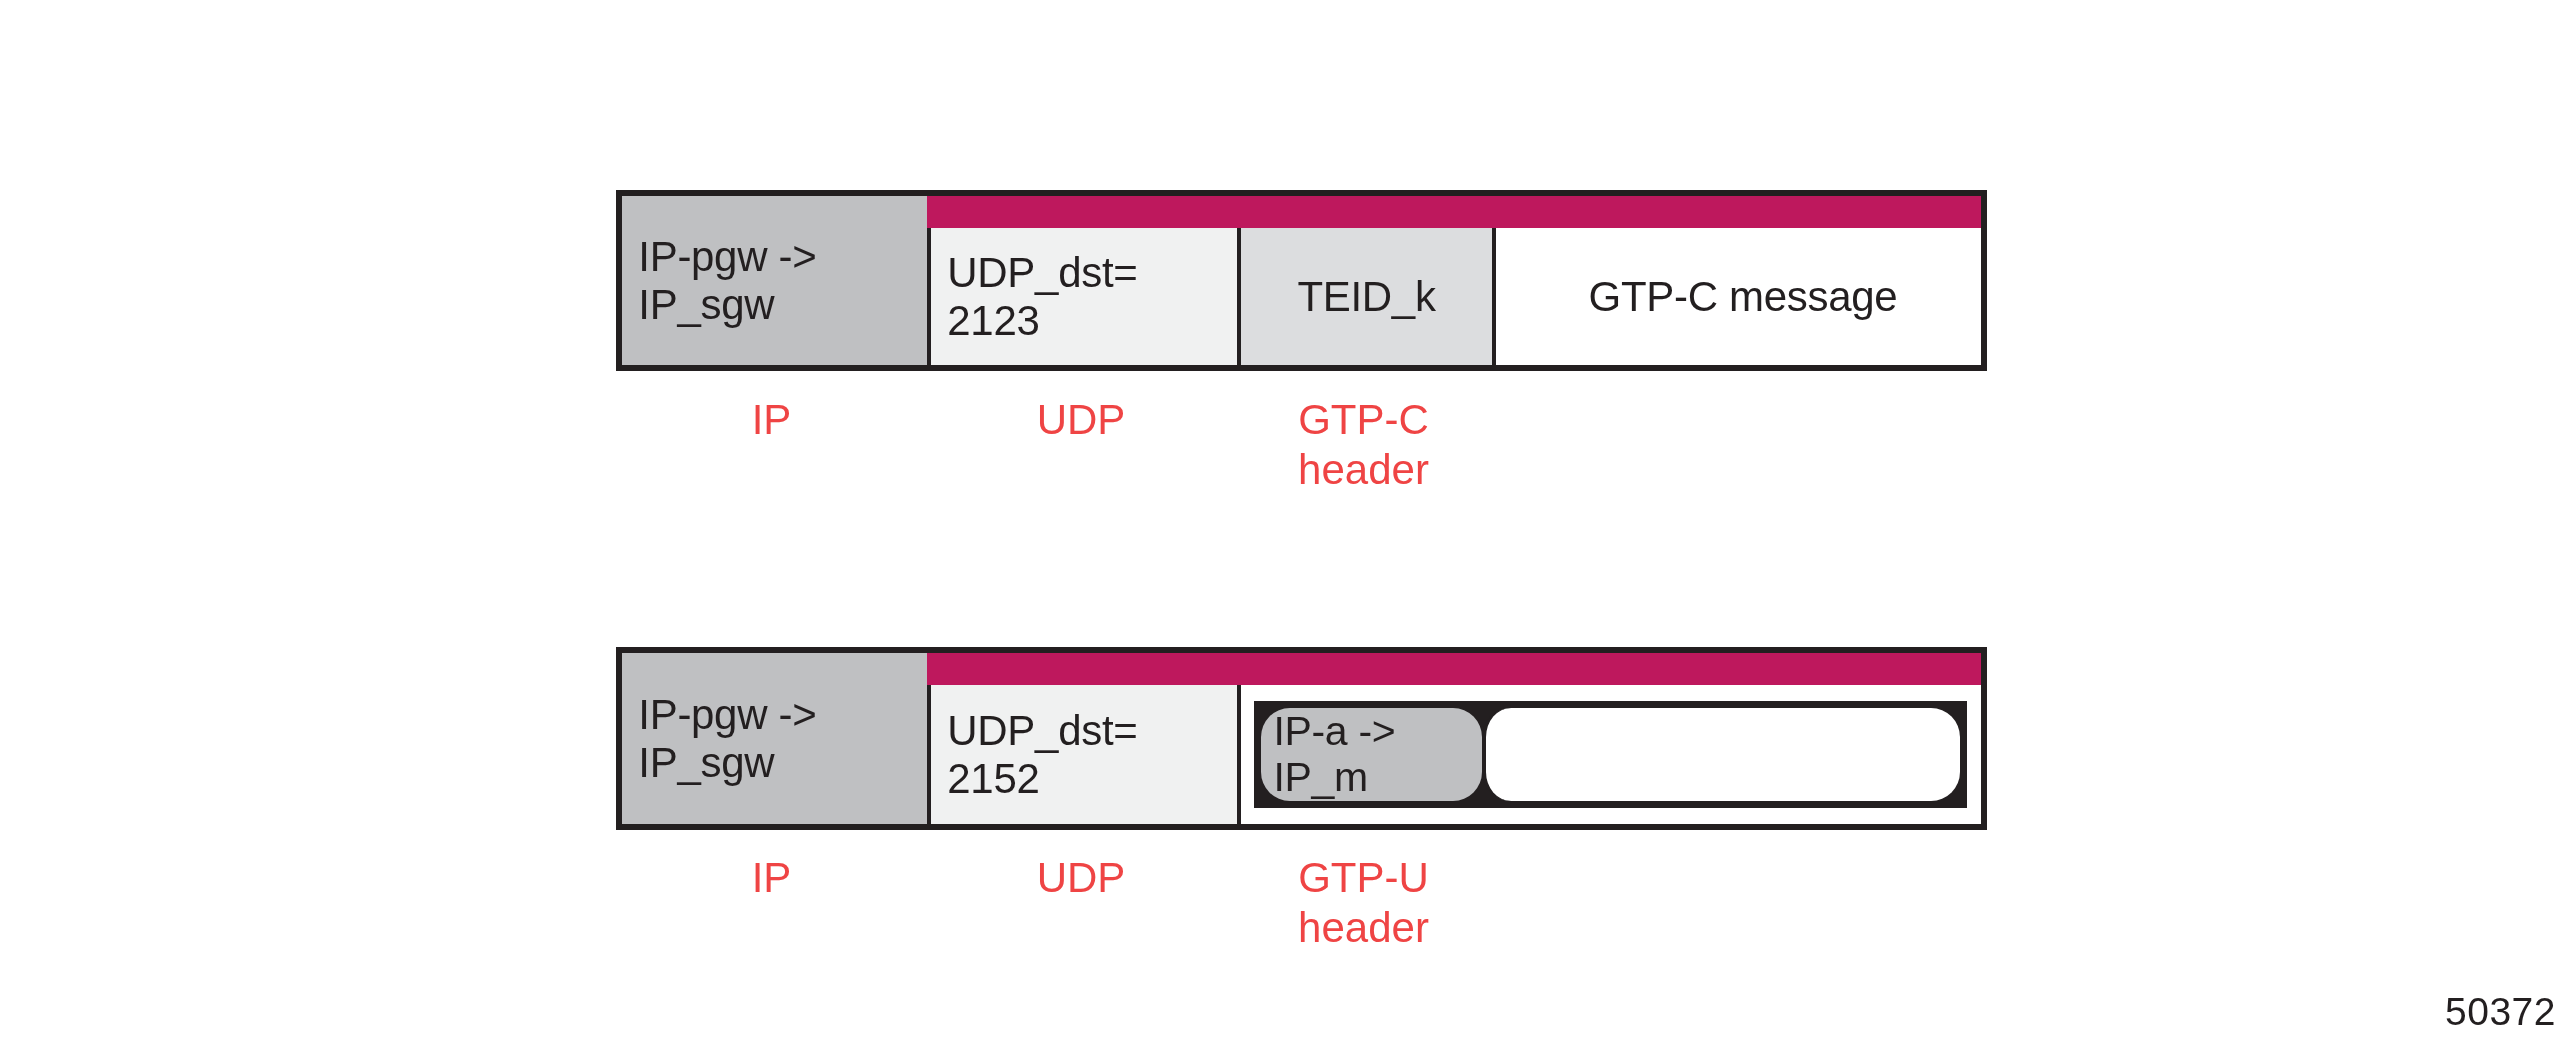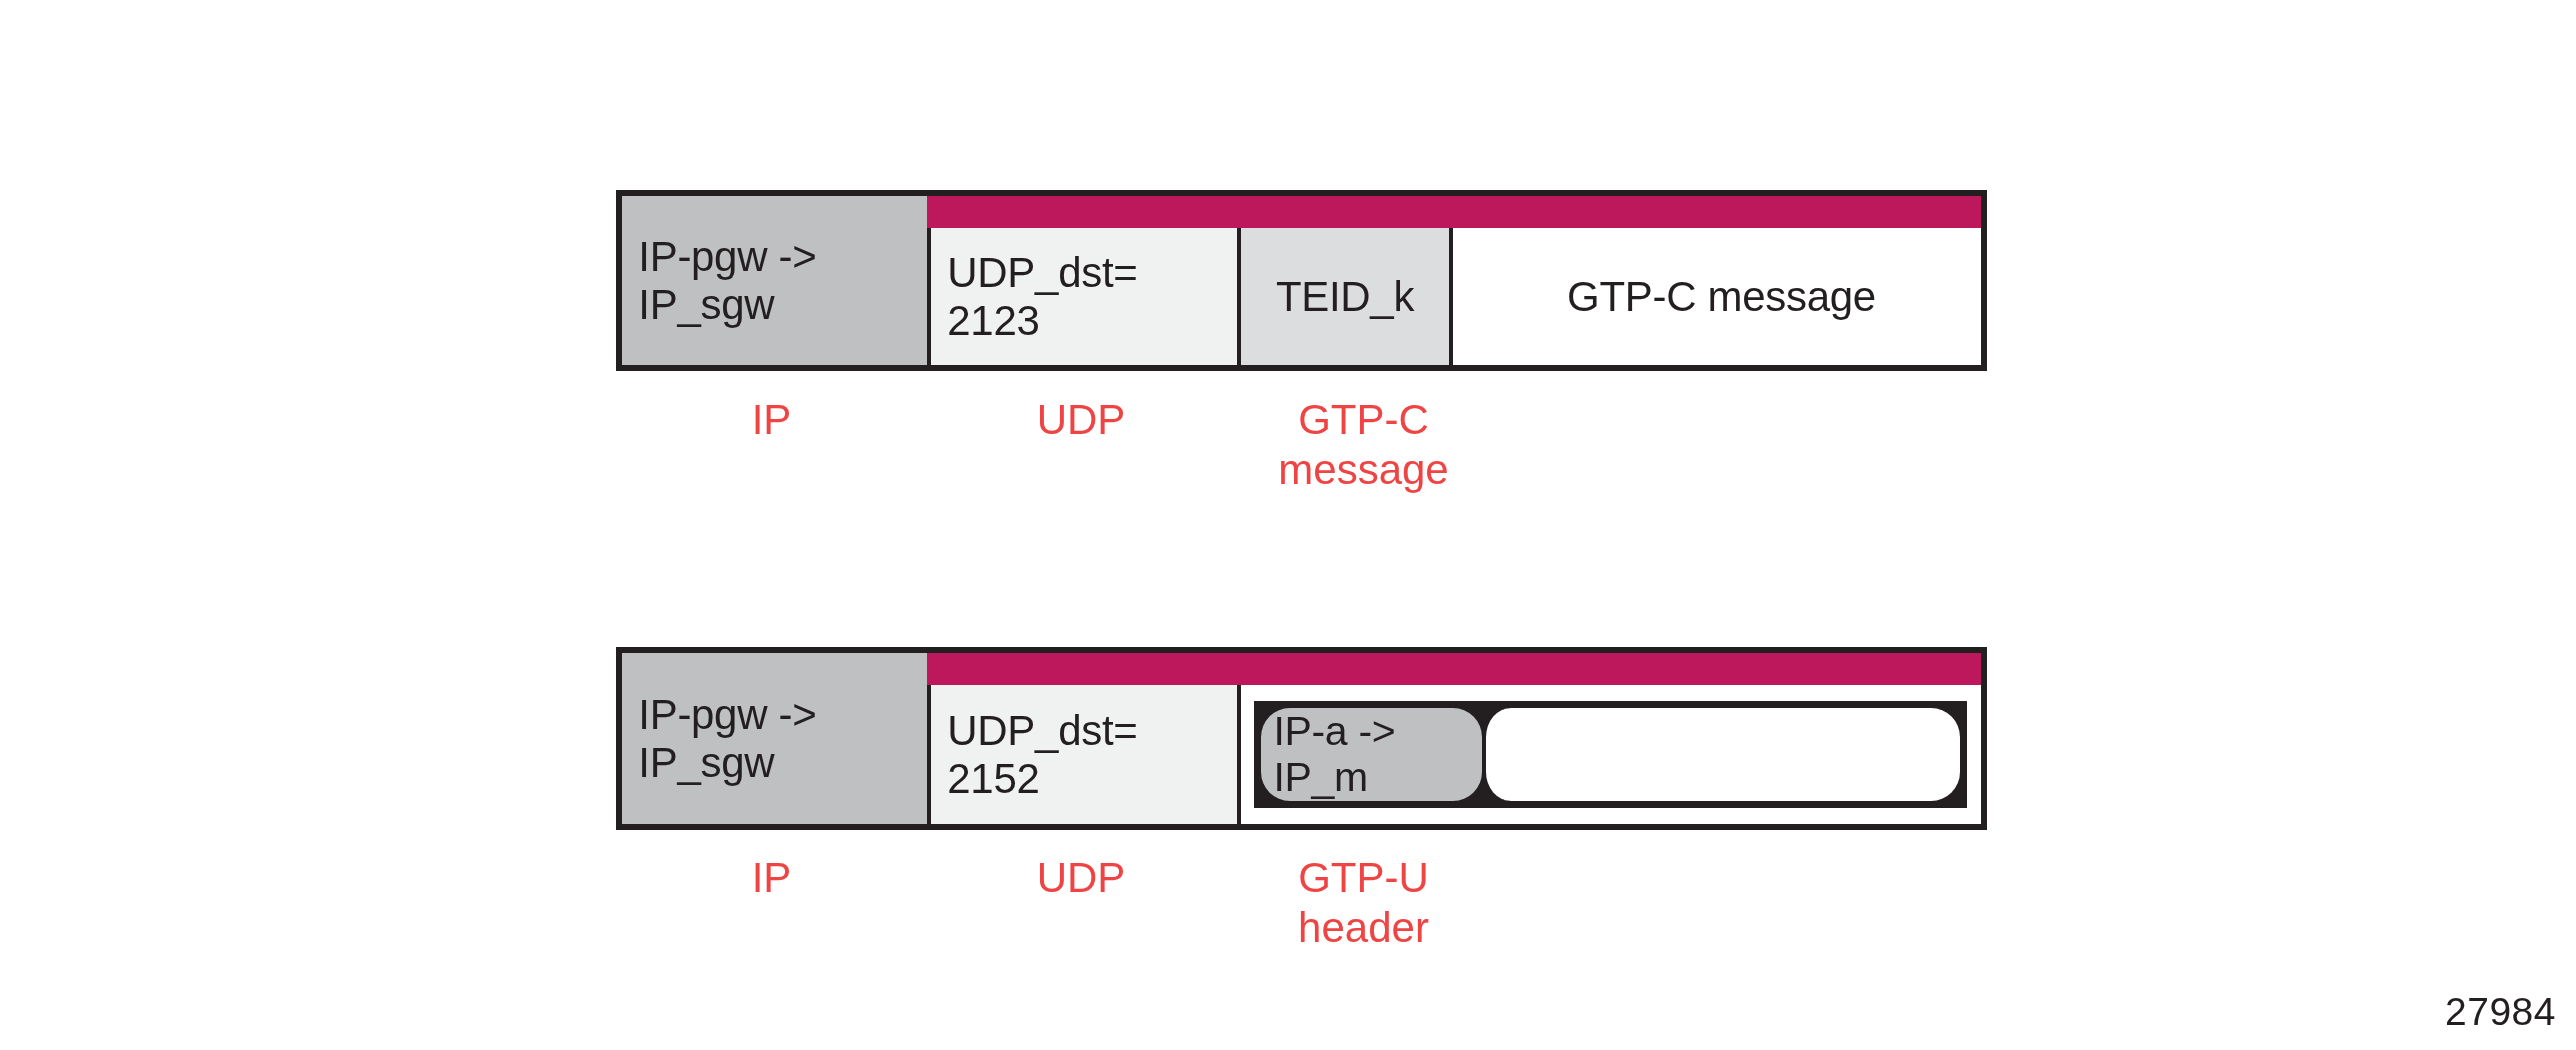--- a/index.html
+++ b/index.html
@@ -118,35 +118,35 @@
     <div class="cell" style="width:305px; background:#bfc0c2;">
       <div class="cell-text">IP-pgw -&gt;
 IP_sgw</div>
     </div>
 
     <div class="cell" style="width:310px; background:#f0f1f1;">
       <div class="cell-text">UDP_dst=
 2123</div>
     </div>
 
-    <div class="cell" style="width:212px; background:#dcdddf;">
+    <div class="cell" style="width:255px; background:#dcdddf;">
       <div class="cell-text centered">TEID_k</div>
     </div>
 
     <div class="cell" style="flex:1; background:#ffffff;padding-left:9px;">
       <div class="cell-text centered">GTP-C message</div>
     </div>
   </div>
 
   <div class="layer-label" style="left:616px; top:395px; width:311px;">IP</div>
 
   <div class="layer-label" style="left:926px; top:395px; width:310px;">UDP</div>
 
   <div class="layer-label" style="left:1236px; top:395px; width:255px;">GTP-C
-message</div>
+header</div>
 
   <div class="packet-bar" style="left:616px; top:647px; width:1371px; height:183px;">
 
     <div class="cell" style="width:305px; background:#bfc0c2;">
       <div class="cell-text">IP-pgw -&gt;
 IP_sgw</div>
     </div>
 
     <div class="cell" style="width:310px; background:#f0f1f1;">
       <div class="cell-text">UDP_dst=
@@ -169,16 +169,16 @@
     </div>
   </div>
 
   <div class="layer-label" style="left:616px; top:853px; width:311px;">IP</div>
 
   <div class="layer-label" style="left:926px; top:853px; width:310px;">UDP</div>
 
   <div class="layer-label" style="left:1236px; top:853px; width:255px;">GTP-U
 header</div>
 
-  <div class="figure-number" style="right:20px; bottom:16.3px;">27984</div>
+  <div class="figure-number" style="right:20px; bottom:16.3px;">50372</div>
 
 </div>
 
 
 </body></html>

